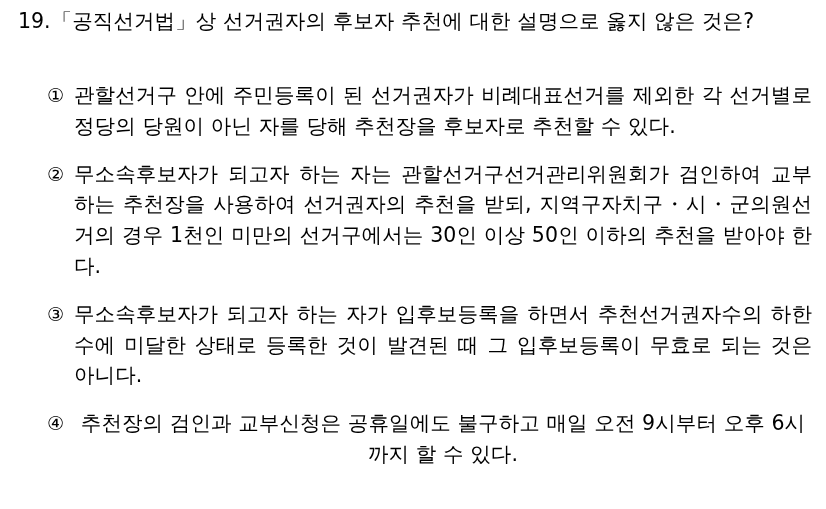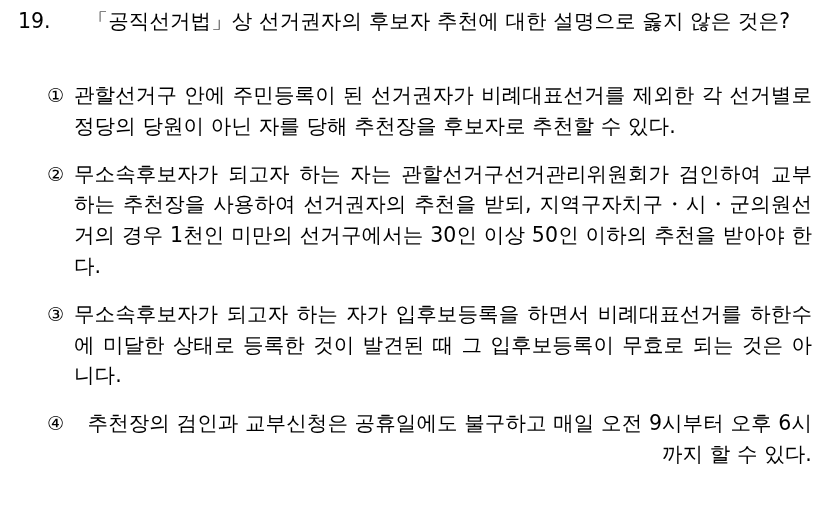--- a/index.html
+++ b/index.html
@@ -37,21 +37,20 @@
     flex: 0 0 auto;
     white-space: pre;
     padding-right: 1px;
   }
   .q-text {
     flex: 1 1 auto;
     text-align: justify;
     text-justify: inter-character;
     word-break: break-all;
     letter-spacing: 0.1px;
-    margin-left: 36px;
   }
   .choices {
     position: absolute;
     left: 47px;
     top: 80px;
     right: 14px;
   }
   .choice {
     display: flex;
     align-items: flex-start;
@@ -67,21 +66,21 @@
     text-align: left;
   }
   .choice-body {
     flex: 1 1 auto;
     text-align: justify;
     text-justify: inter-character;
     word-break: break-all;
     letter-spacing: 0.1px;
   }
   .choice-body.nojust {
-    text-align: right;
+    text-align: center;
   }
 </style>
 </head>
 <body>
 
 <div class="page">
 
   <div class="question">
     <div class="q-head">
       <span class="q-number">19.</span>
@@ -96,21 +95,21 @@
       <span class="choice-body">관할선거구 안에 주민등록이 된 선거권자가 비례대표선거를 제외한 각 선거별로 정당의 당원이 아닌 자를 당해 추천장을 후보자로 추천할 수 있다.</span>
     </div>
 
     <div class="choice">
       <span class="choice-marker">②</span>
       <span class="choice-body">무소속후보자가 되고자 하는 자는 관할선거구선거관리위원회가 검인하여 교부하는 추천장을 사용하여 선거권자의 추천을 받되, 지역구자치구・시・군의원선거의 경우 1천인 미만의 선거구에서는 30인 이상 50인 이하의 추천을 받아야 한다.</span>
     </div>
 
     <div class="choice">
       <span class="choice-marker">③</span>
-      <span class="choice-body">무소속후보자가 되고자 하는 자가 입후보등록을 하면서 비례대표선거를 하한수에 미달한 상태로 등록한 것이 발견된 때 그 입후보등록이 무효로 되는 것은 아니다.</span>
+      <span class="choice-body">무소속후보자가 되고자 하는 자가 입후보등록을 하면서 추천선거권자수의 하한수에 미달한 상태로 등록한 것이 발견된 때 그 입후보등록이 무효로 되는 것은 아니다.</span>
     </div>
 
     <div class="choice">
       <span class="choice-marker">④</span>
       <span class="choice-body nojust">추천장의 검인과 교부신청은 공휴일에도 불구하고 매일 오전 9시부터 오후 6시까지 할 수 있다.</span>
     </div>
 
   </div>
 
 </div>

